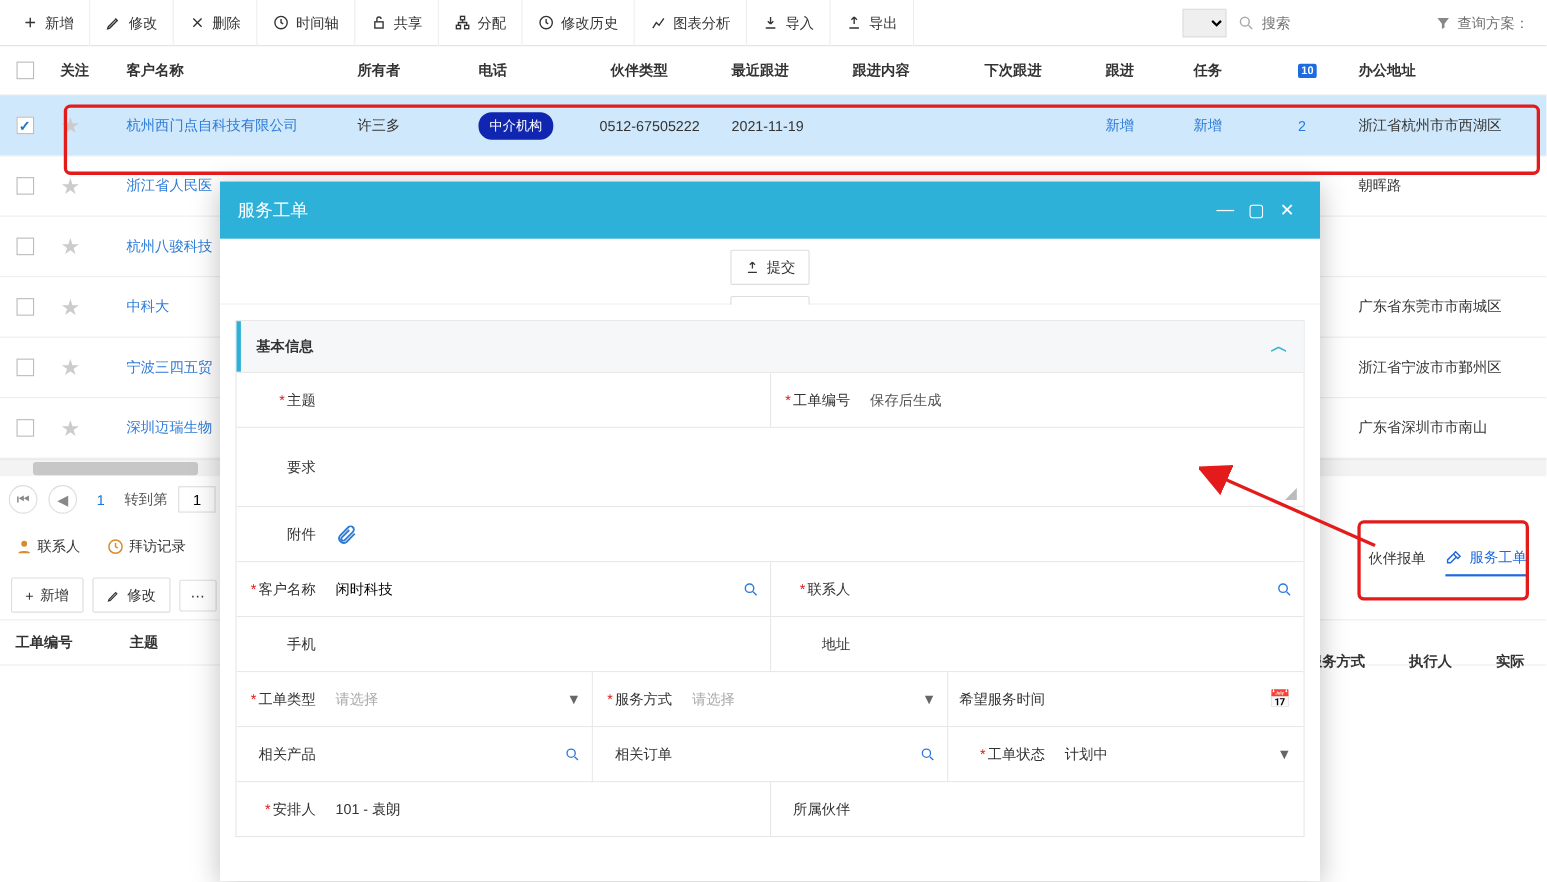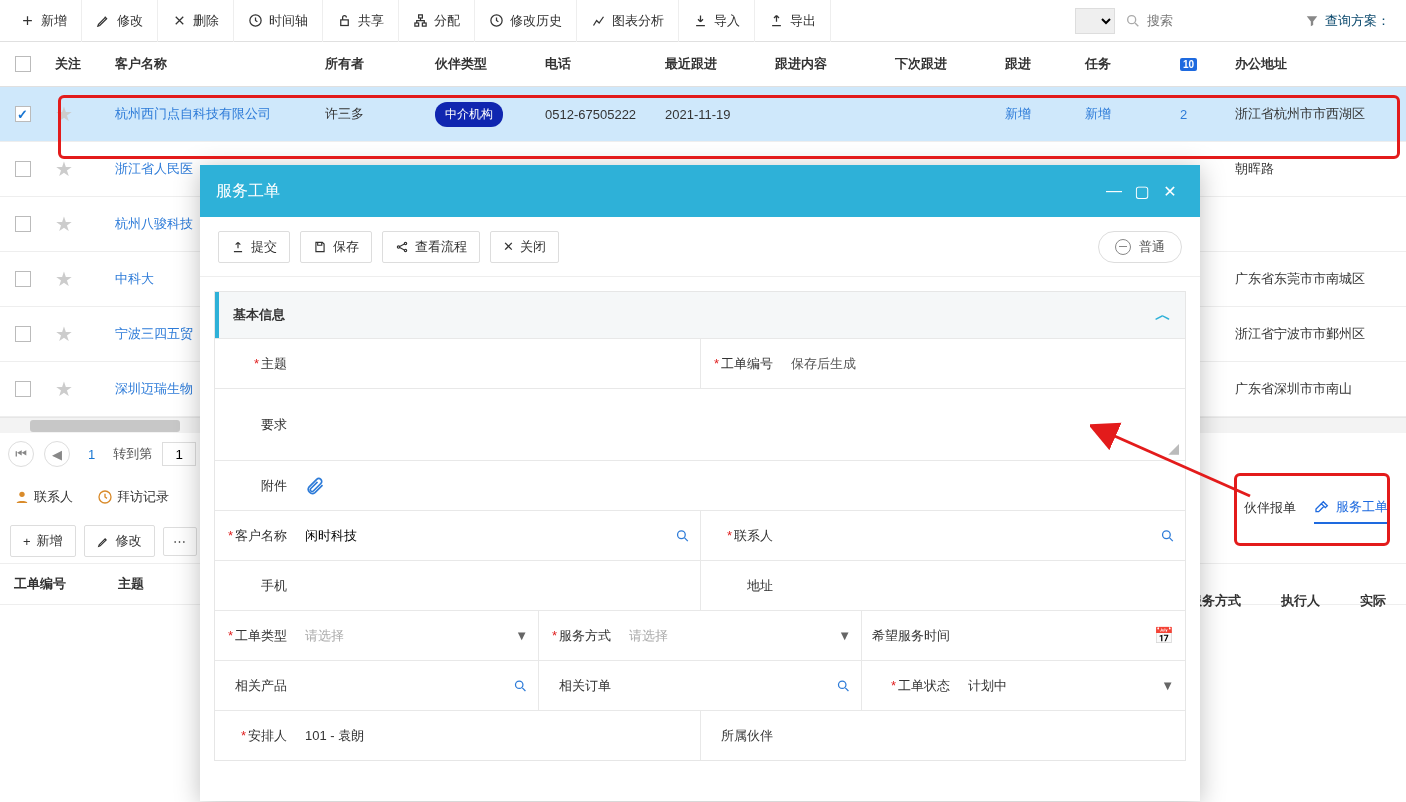--- a/index.html
+++ b/index.html
@@ -6,21 +6,21 @@
 body { font-size: 13px; color: #333; background: #fff; width: 1406px; height: 802px; overflow: hidden; position: relative; }
 
 
 .toolbar { display: flex; align-items: center; height: 42px; border-bottom: 1px solid #e0e0e0; padding: 0 6px; gap: 0; }
 .tbtn { display: flex; align-items: center; gap: 6px; padding: 0 14px; height: 42px; cursor: pointer; color: #333; border-right: 1px solid #eee; }
 .tbtn svg { width: 15px; height: 15px; }
 .tool-spacer { flex: 1; }
 .sel-small { border: 1px solid #ddd; height: 26px; width: 40px; padding: 0 4px; }
 .search-wrap { display: flex; align-items: center; gap: 6px; padding: 0 10px; color: #999; width: 180px; }
 .search-input { border: none; outline: none; font-size: 13px; color: #a21caf; width: 120px; }
-.filter-btn { display: flex; align-items: center; gap: 6px; padding: 0 10px; color: #0c4a6e; }
+.filter-btn { display: flex; align-items: center; gap: 6px; padding: 0 10px; color: #737373; }
 
 
 .thead { display: flex; align-items: center; height: 45px; border-bottom: 1px solid #e0e0e0; font-weight: 600; color: #333; }
 .th, .td { padding: 0 10px; display: flex; align-items: center; height: 100%; }
 .col-chk { width: 45px; justify-content: center; }
 .col-star { width: 60px; }
 .col-name { width: 210px; }
 .col-owner { width: 110px; }
 .col-ptype { width: 110px; }
 .col-phone { width: 120px; }
@@ -64,21 +64,21 @@
 .subtool { display: flex; align-items: center; gap: 8px; padding: 0 10px; height: 44px; }
 .btn { border: 1px solid #ddd; padding: 6px 12px; display: flex; align-items: center; gap: 6px; background: #fff; cursor: pointer; border-radius: 2px; }
 .subhead { display: flex; align-items: center; height: 42px; border-top: 1px solid #eee; border-bottom: 1px solid #eee; font-weight: 600; }
 .sh { padding: 0 14px; }
 
 
 .dialog { position: absolute; left: 200px; top: 165px; width: 1000px; height: 636px; background: #fff; box-shadow: 0 4px 24px rgba(0,0,0,.25); display: flex; flex-direction: column; }
 .dlg-title { background: #2eb1d8; color: #fff; height: 52px; display: flex; align-items: center; padding: 0 16px; font-size: 16px; }
 .dlg-title .spacer { flex: 1; }
 .win-icon { width: 28px; height: 28px; display: flex; align-items: center; justify-content: center; cursor: pointer; color: #fff; font-size: 16px; }
-.dlg-tool { display: flex; align-items: center; height: 60px; padding: 10px 18px; gap: 10px; border-bottom: 1px solid #eee; }
+.dlg-tool { display: flex; align-items: center; height: 60px; padding: 10px 18px; gap: 10px; border-bottom: 1px solid #eee; flex-direction: column; }
 .dlg-tool .spacer { flex: 1; }
 .round-tag { border: 1px solid #ddd; border-radius: 16px; padding: 6px 16px; display: flex; align-items: center; gap: 8px; color: #555; }
 .round-tag .circ { display:inline-block; width:16px; height:16px; border:1.5px solid #888; border-radius:50%; position:relative;}
 .round-tag .circ::after { content:""; position:absolute; left:3px; top:6px; width:8px; height:1.5px; background:#888;}
 
 .dlg-body { flex: 1; overflow: auto; padding: 14px; background: #fff; }
 .section { border: 1px solid #e6e6e6; }
 .sec-head { display: flex; align-items: center; height: 46px; background: #f5f7f8; padding: 0 14px; border-left: 4px solid #2eb1d8; font-weight: 600; }
 .sec-head .spacer { flex: 1; }
 .chev { color: #2eb1d8; font-size: 16px; cursor: pointer; }
@@ -194,22 +194,22 @@
   </div>
 </div>
 
 <div class="thead">
   <div class="th col-chk">
       <span class="chk"></span>
     </div>
   <div class="th col-star">关注</div>
   <div class="th col-name">客户名称</div>
   <div class="th col-owner">所有者</div>
+  <div class="th col-phone">电话</div>
   <div class="th col-ptype">伙伴类型</div>
-  <div class="th col-phone">电话</div>
   <div class="th col-last">最近跟进</div>
   <div class="th col-content">跟进内容</div>
   <div class="th col-next">下次跟进</div>
   <div class="th col-follow">跟进</div>
   <div class="th col-task">任务</div>
   <div class="th col-badge">
       <span class="badge-10">10</span>
     </div>
   <div class="th col-addr">办公地址</div>
 </div>

